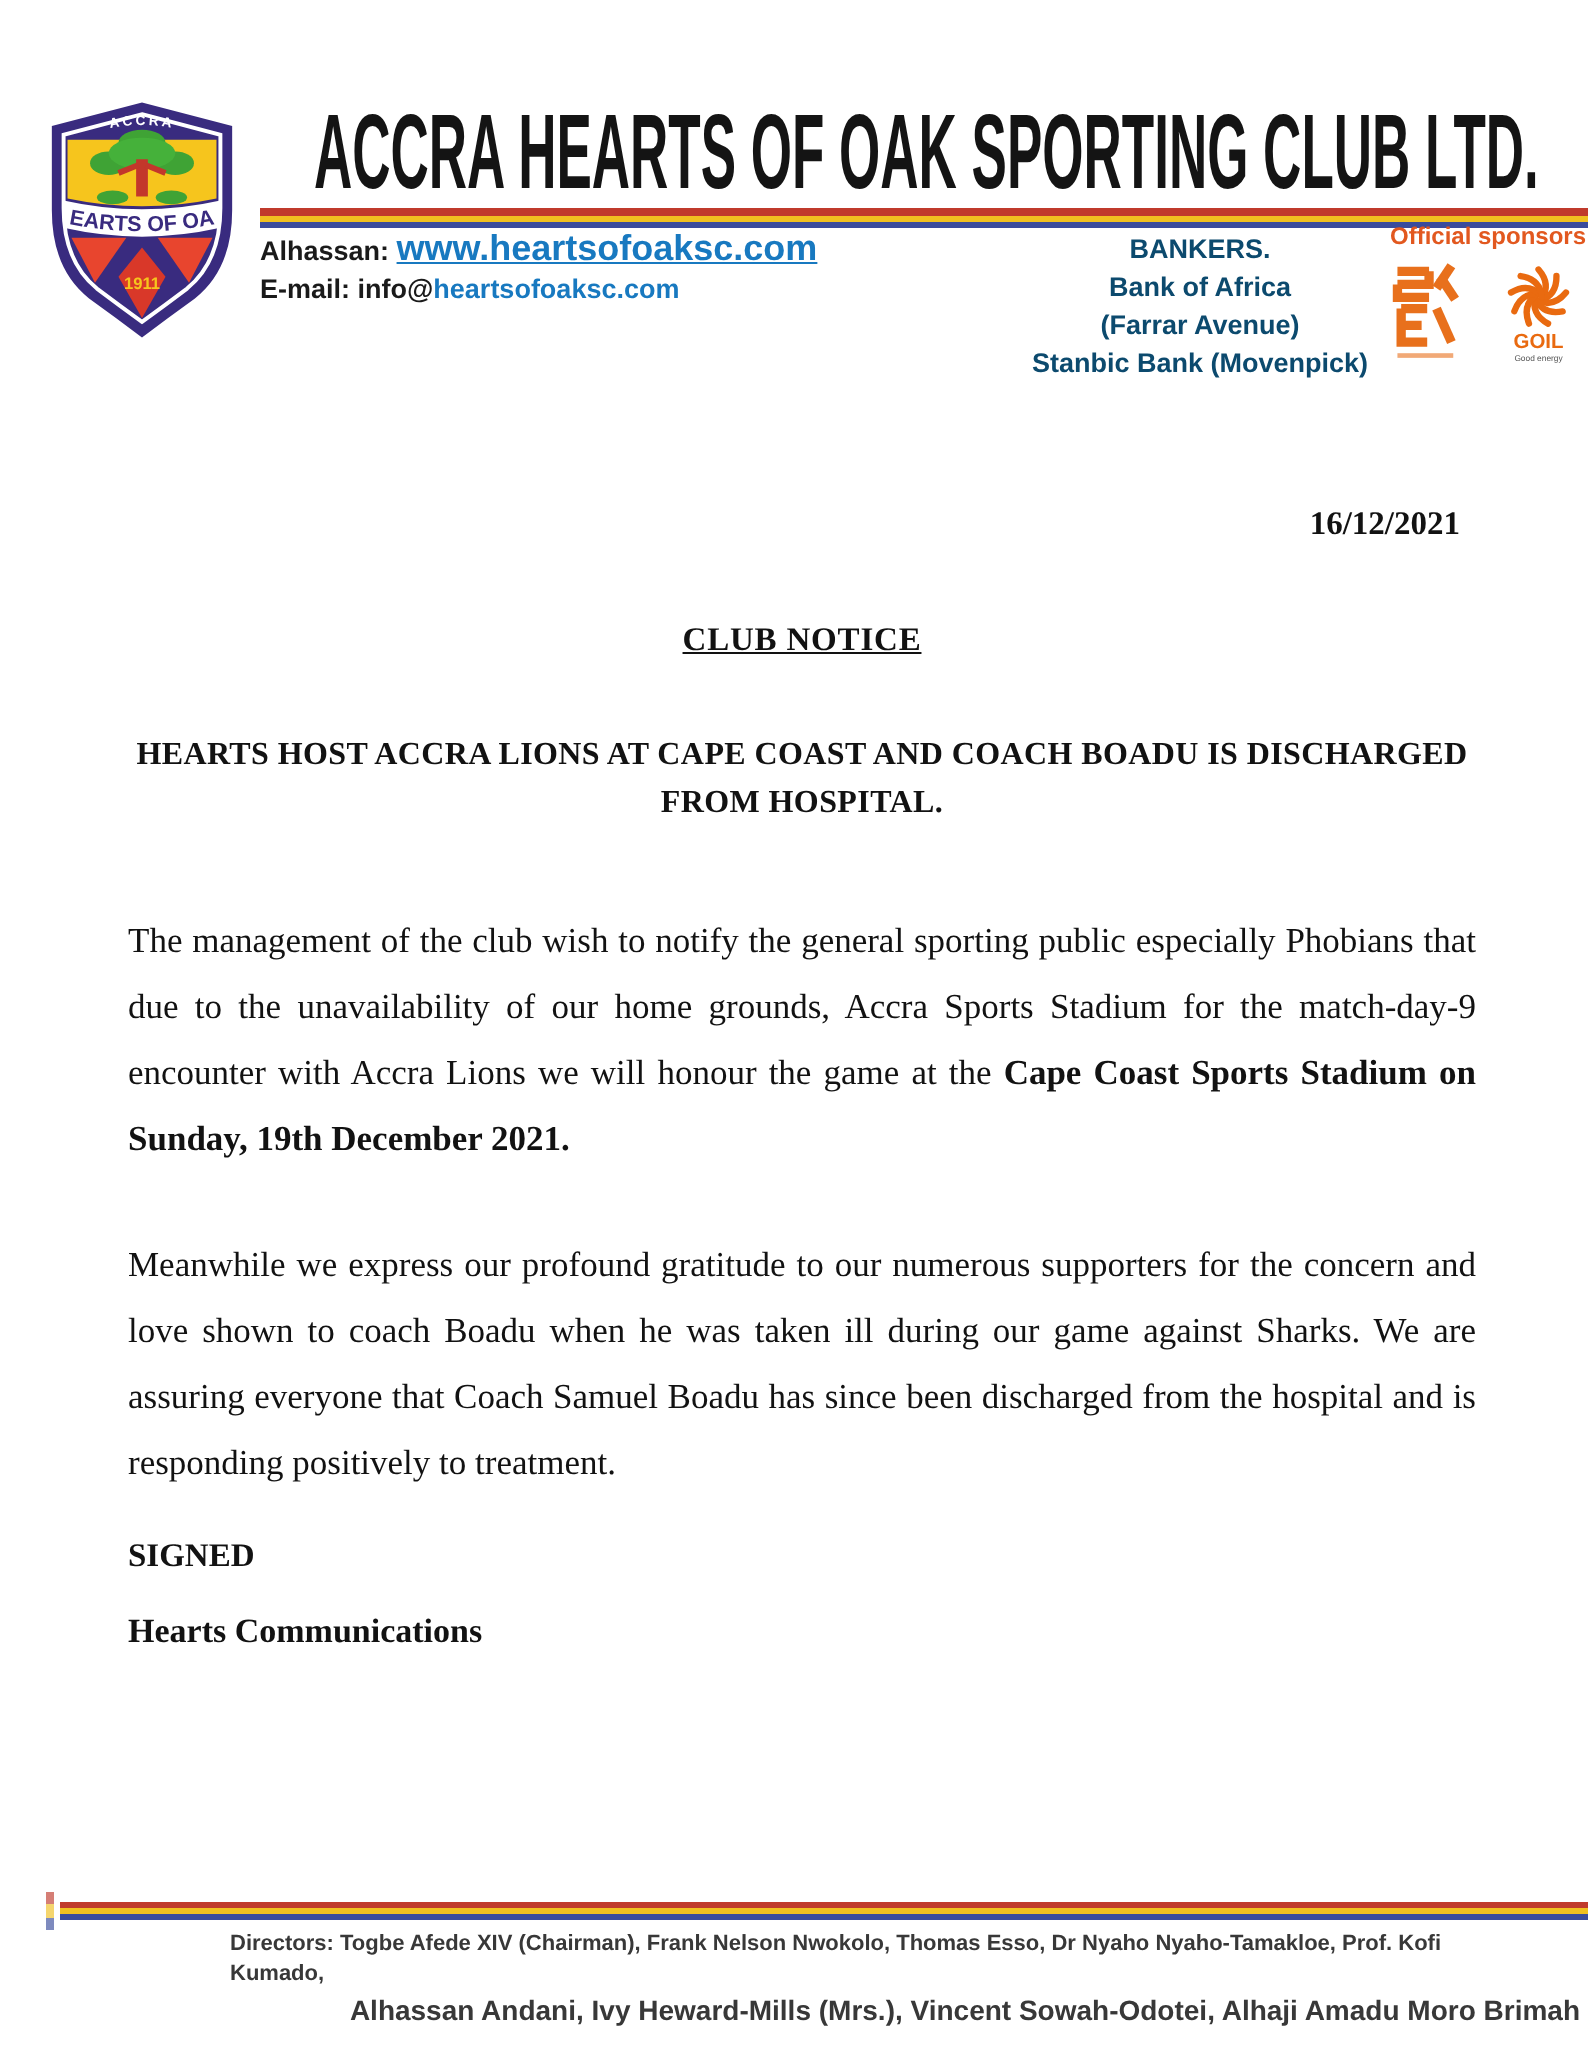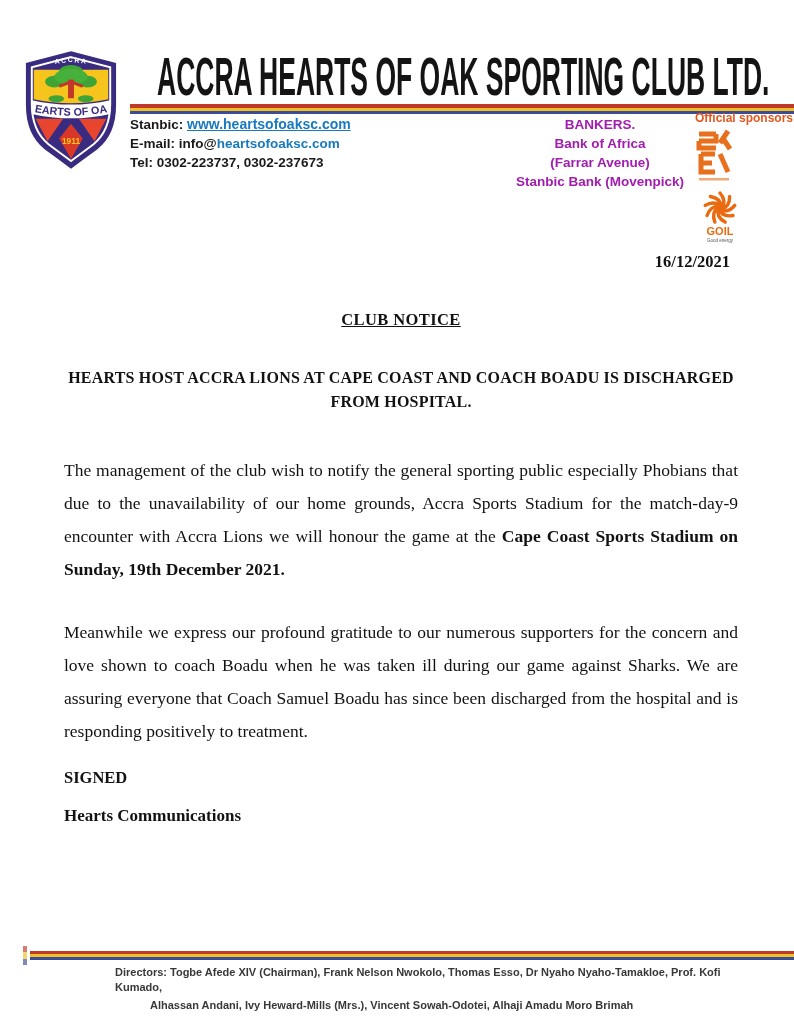--- a/index.html
+++ b/index.html
@@ -11,29 +11,29 @@
   .masthead-title{position:absolute;left:157px;top:52px;margin:0;white-space:nowrap;
         font-family:"Liberation Sans",sans-serif;font-weight:bold;font-size:53px;line-height:50px;
         letter-spacing:0px;color:#141414;transform:scaleX(0.50);transform-origin:0 0;}
   .masthead-stripe{position:absolute;left:130px;top:104px;width:664px;}
   .masthead-stripe .sr{height:4px;background:var(--stripe-red,#C03A2C);}
   .masthead-stripe .sy{height:3px;background:var(--stripe-yellow,#F0C020);}
   .masthead-stripe .sb{height:3px;background:var(--stripe-blue,#3A4C9C);}
 
   .contact{position:absolute;left:130px;top:115px;font-weight:bold;font-size:13.5px;
         line-height:19px;color:#1a1a1a;}
-  .weblink{color:var(--link-blue,#1879C0);font-size:14px;text-decoration:underline;font-weight:bold;}
+  .weblink{color:var(--link-blue,#1879C0);font-size:18px;text-decoration:underline;font-weight:bold;}
   .maillink{color:var(--link-blue,#1879C0);text-decoration:none;font-weight:bold;}
 
   .bankers{position:absolute;left:505px;top:115px;width:190px;text-align:center;
-        font-weight:bold;font-size:13.5px;line-height:19px;color:#a21caf;}
+        font-weight:bold;font-size:13.5px;line-height:19px;color:#0c4a6e;}
 
   .sponsors{position:absolute;left:695px;top:111px;width:96px;}
   .sponsors-label{color:var(--sponsor-orange,#E2581F);font-size:12px;font-weight:bold;white-space:nowrap;}
-  .sponsor-logos{display:flex;align-items:flex-start;gap:2px;margin-top:4px;flex-direction:column;}
+  .sponsor-logos{display:flex;align-items:flex-start;gap:16px;margin-top:4px;}
 
   
   .body{position:absolute;left:64px;top:252px;width:674px;
         font-family:"Liberation Serif",serif;color:#121212;}
   .date{text-align:right;padding-right:8px;font-weight:bold;font-size:16.5px;margin:0 0 38px;}
   .club-notice{text-align:center;font-weight:bold;font-size:16.5px;letter-spacing:.4px;
         text-decoration:underline;margin:0 0 36px;}
   .headline{text-align:center;font-weight:bold;font-size:16px;line-height:24px;letter-spacing:.2px;
         margin:0 0 40px;}
   p.para{text-align:justify;font-size:17.5px;line-height:33px;margin:4px 0 30px;}
@@ -43,22 +43,22 @@
 
   
   .footer-cap{position:absolute;left:23px;top:946px;width:4px;height:19px;opacity:.65;display:flex;flex-direction:column;}
   .footer-cap div{flex:1;}
   .footer-stripe{position:absolute;left:30px;top:951px;width:764px;}
   .footer-stripe .sr{height:3px;background:var(--stripe-red,#C03A2C);}
   .footer-stripe .sy{height:3px;background:var(--stripe-yellow,#F0C020);}
   .footer-stripe .sb{height:3px;background:var(--stripe-blue,#3A4C9C);}
   .directors{position:absolute;left:115px;top:965px;width:612px;
         font-size:11px;font-weight:bold;line-height:15px;color:#383838;}
-  .directors2{position:absolute;left:150px;top:998px;width:640px;text-align:left;
-        font-size:11px;font-weight:bold;line-height:15px;color:#383838;}
+  .directors2{position:absolute;left:150px;top:998px;width:640px;text-align:right;
+        font-size:14px;font-weight:bold;line-height:15px;color:#383838;}
 </style>
 </head>
 <body>
 
 <div class="page">
 
   <div class="crest">
     <svg width="98" height="120" viewBox="0 0 100 122">
       <path d="M50 1 L96 13 L96 56 Q96 86 77 101 Q63 111 50 121 Q37 111 23 101 Q4 86 4 56 L4 13 Z" fill="#392B7F"></path>
       <path d="M50 7 L90 17.5 L90 55 Q90 82 73 96 Q61 105 50 113 Q39 105 27 96 Q10 82 10 55 L10 17.5 Z" fill="none" stroke="#ffffff" stroke-width="2"></path>
@@ -89,27 +89,26 @@
 
   <h1 class="masthead-title">ACCRA HEARTS OF OAK SPORTING CLUB LTD.</h1>
   <div class="masthead-stripe">
     <div class="sr"></div>
       <div class="sy"></div>
       <div class="sb"></div>
   </div>
 
   <div class="contact">
     <div>
-      <span>Stanbic: </span>
+      <span>Alhassan: </span>
       <a href="#" class="weblink">www.heartsofoaksc.com</a>
     </div>
     <div>
       <span>E-mail: </span><span>info@</span><a href="#" class="maillink">heartsofoaksc.com</a>
     </div>
-    <div>Tel: 0302-223737, 0302-237673</div>
   </div>
 
   <div class="bankers">
     <div>BANKERS.</div>
     <div>Bank of Africa</div>
     <div>(Farrar Avenue)</div>
     <div>Stanbic Bank (Movenpick)</div>
   </div>
 
   <div class="sponsors">

